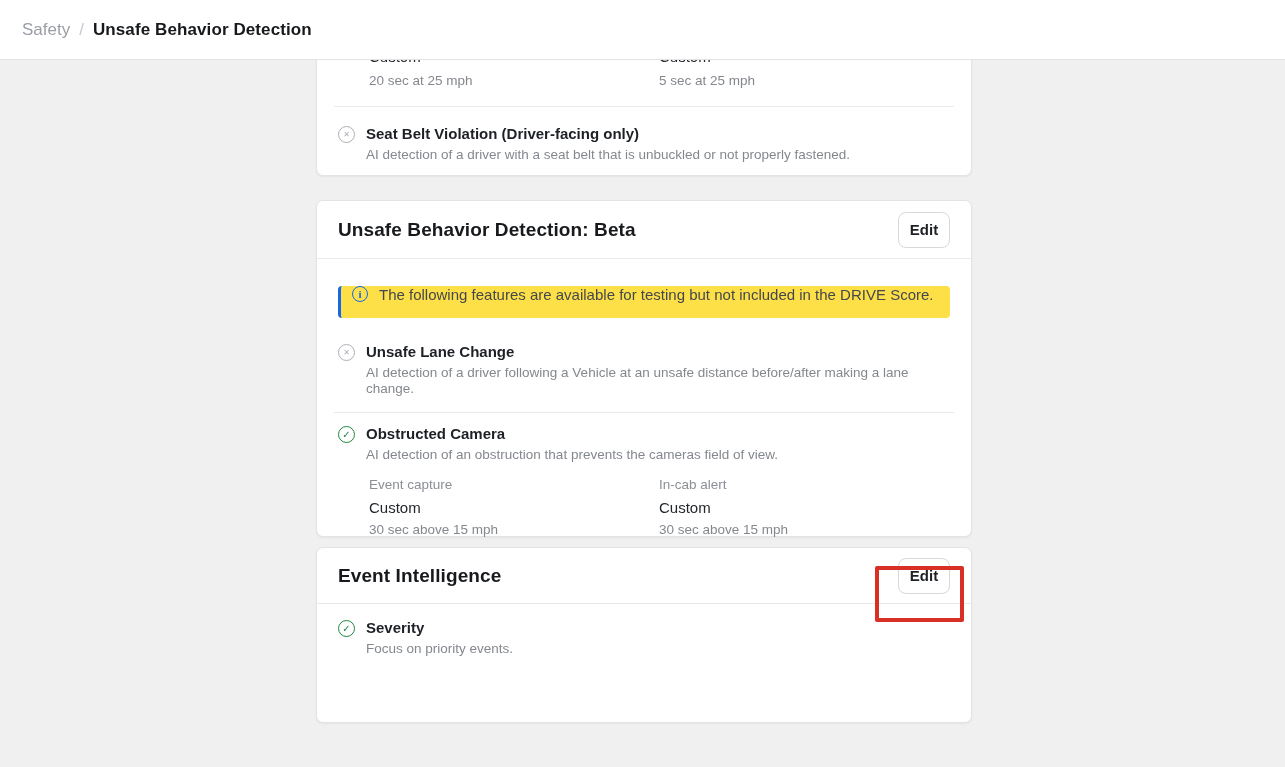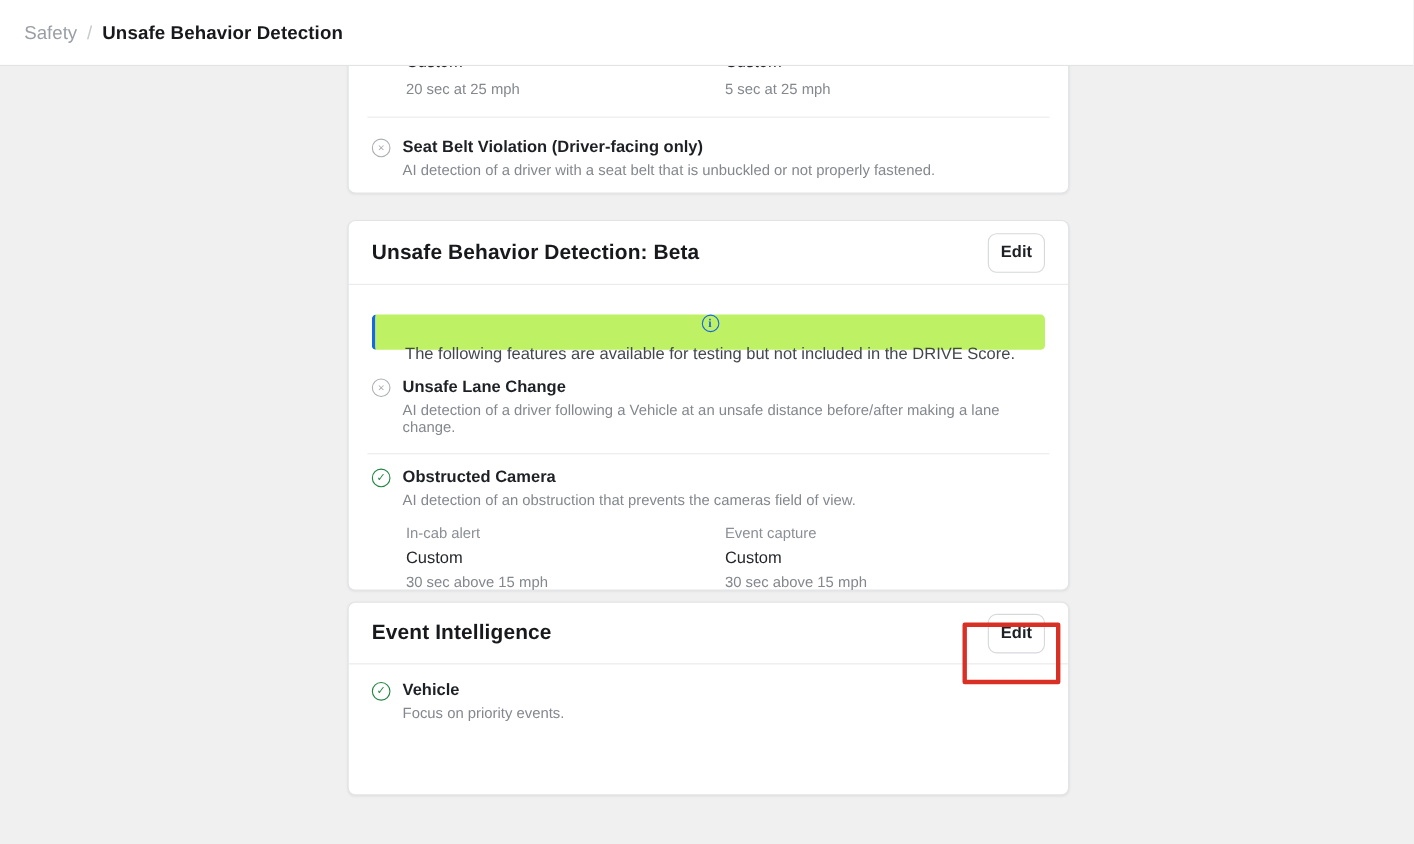--- a/index.html
+++ b/index.html
@@ -47,23 +47,23 @@
     font-size:15px; font-weight:700; color:#1d2025;
     display:flex; align-items:center; justify-content:center;
     cursor:pointer;
   }
 
   .divider { border-top:1px solid #e9eaec; margin:0 17px; }
 
   
   .banner {
     margin:27px 21px 0 21px; height:32px;
-    background:#bef264; border-left:3px solid #1766e8; border-radius:4px;
-    display:flex; align-items:center; gap:11px; padding:0 11px;
-    font-size:15px; color:#44484e;flex-direction:column;
+    background:#fde047; border-left:3px solid #1766e8; border-radius:4px;
+    display:flex; gap:11px; padding:0 11px;
+    font-size:15px; color:#44484e;
   }
 
   
   .item { display:flex; gap:11px; padding:0 21px; align-items:flex-start; }
   .item-body { flex:1; }
   .item-title { font-size:15px; font-weight:700; color:#1d2025; line-height:18px; }
   .item-desc { font-size:13.5px; color:#84888e; margin-top:4px; line-height:16px; }
 
   
   .icon-circle {
@@ -163,22 +163,22 @@
 
   <div class="item item-camera">
     <span class="icon-circle icon-check"></span>
     <div class="item-body">
       <div class="item-title">Obstructed Camera</div>
       <div class="item-desc">AI detection of an obstruction that prevents the cameras field of view.</div>
     </div>
   </div>
 
   <div class="twocol row-labels">
+    <div class="setting-label">Event capture</div>
     <div class="setting-label">In-cab alert</div>
-    <div class="setting-label">Event capture</div>
   </div>
   <div class="twocol row-values">
     <div class="setting-value">Custom</div>
     <div class="setting-value">Custom</div>
   </div>
   <div class="twocol row-details">
     <div class="setting-detail">30 sec above 15 mph</div>
     <div class="setting-detail">30 sec above 15 mph</div>
   </div>
 </div>
@@ -186,21 +186,21 @@
 <div class="card card3">
   <div class="card-header">
     <div class="card-title">Event Intelligence</div>
     <button class="edit-btn">Edit</button>
   </div>
 
 
   <div class="item item-severity">
     <span class="icon-circle icon-check"></span>
     <div class="item-body">
-      <div class="item-title">Vehicle</div>
+      <div class="item-title">Severity</div>
       <div class="item-desc">Focus on priority events.</div>
     </div>
   </div>
 </div>
 
 <div class="topbar">
   <div class="breadcrumb">
     <span class="crumb-parent">Safety</span>
     <span class="crumb-sep">/</span>
     <span class="crumb-current">Unsafe Behavior Detection</span>

